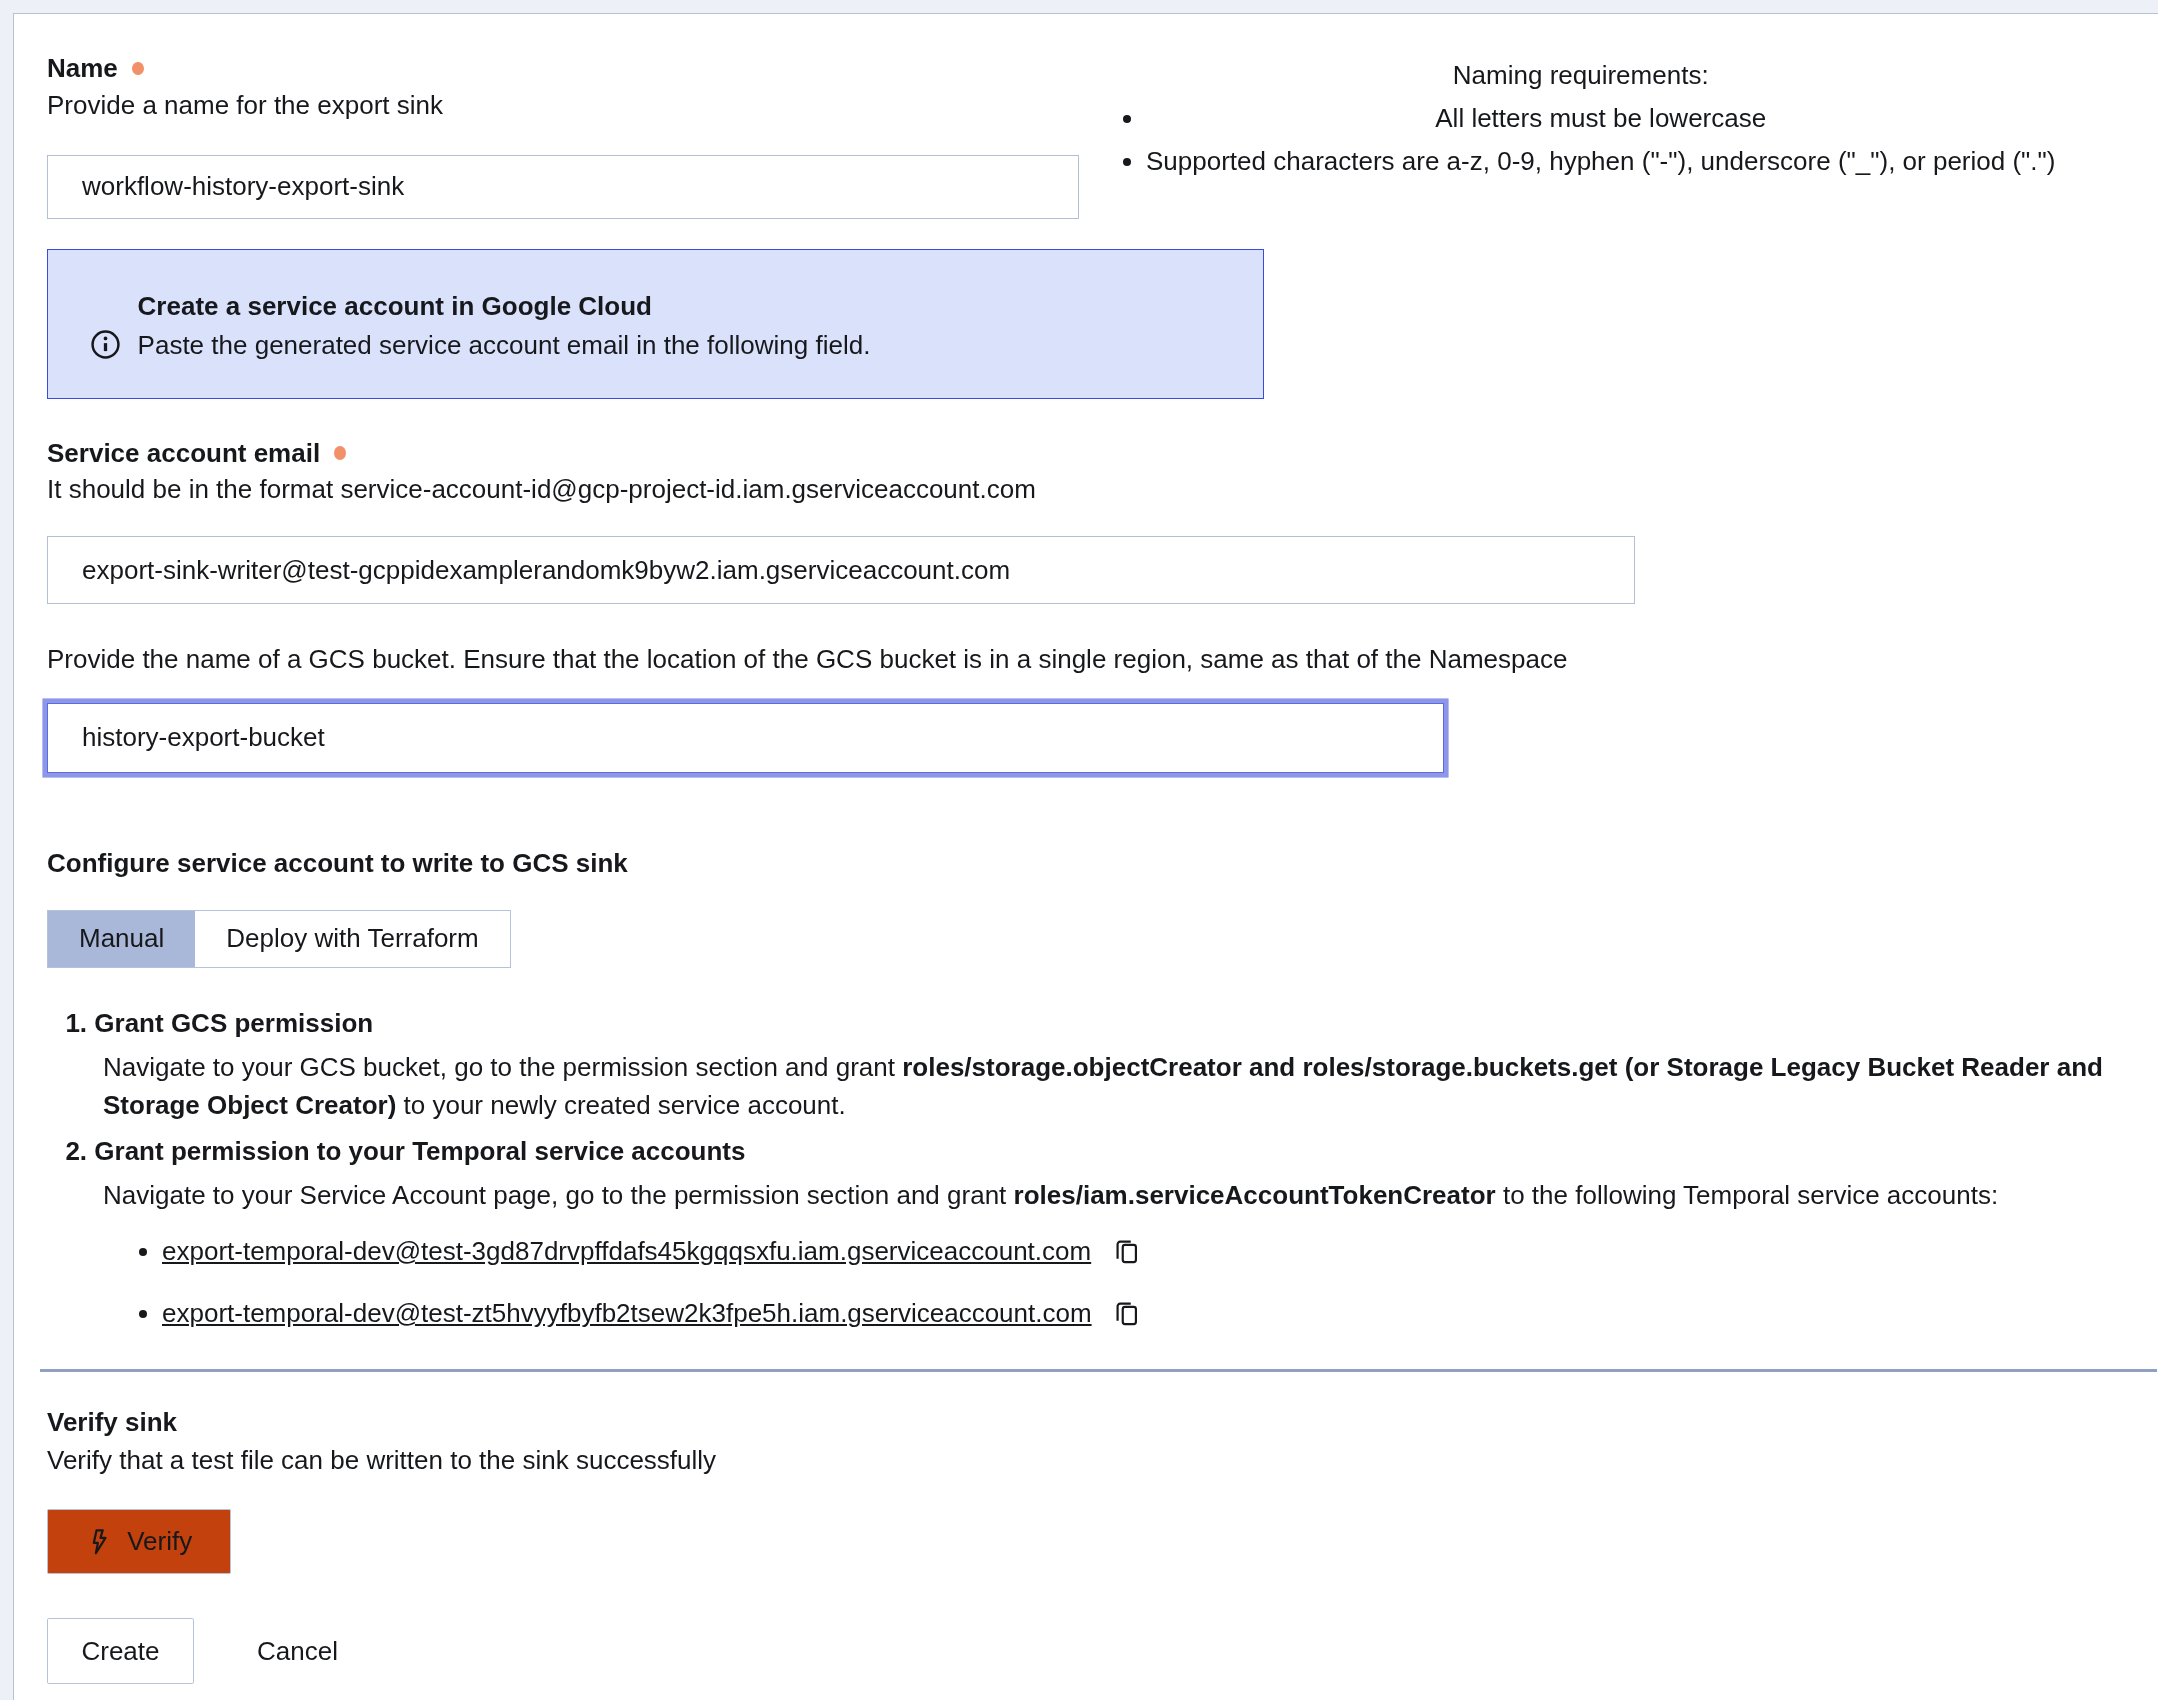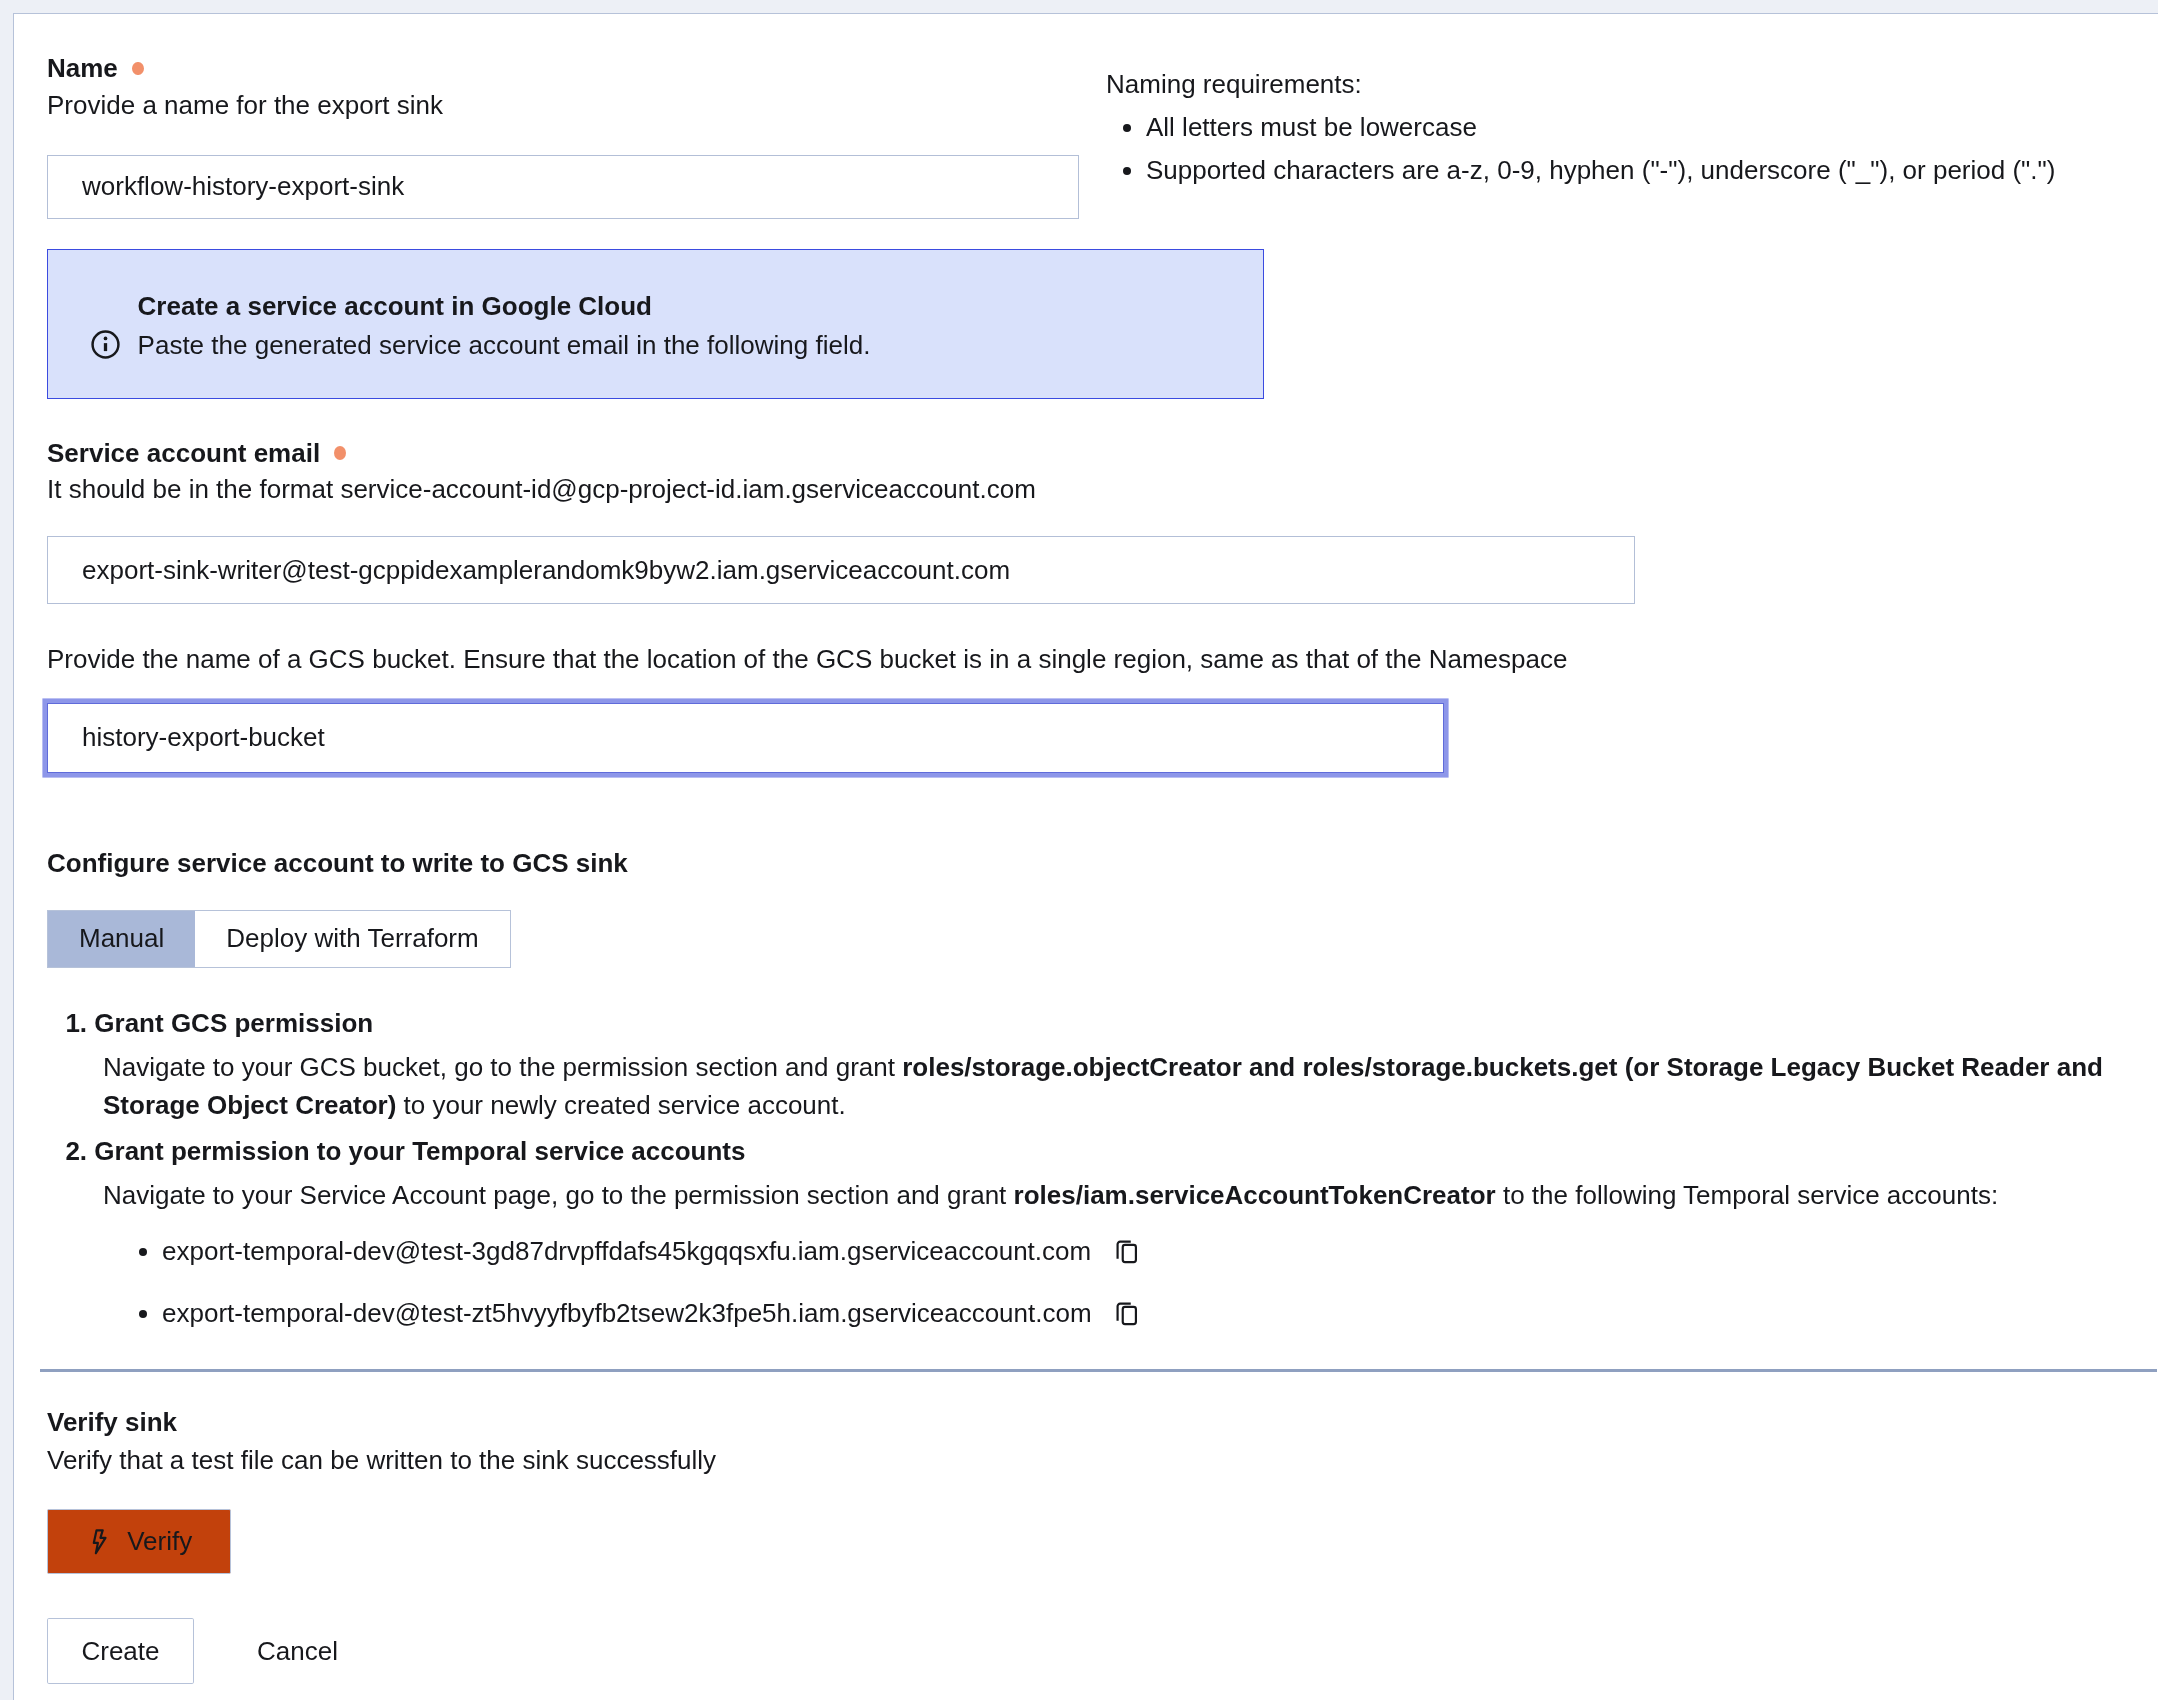--- a/index.html
+++ b/index.html
@@ -13,21 +13,21 @@
   }
   .panel {
     position:absolute; left:13px; top:13px; right:-3.7px; bottom:-3.7px;
     background:#ffffff;
     border:1.8px solid #b6c2d9;
   }
   .content { padding:39px 55px 0 33px; }
 
   .toprow { position:relative; }
   .col-left { width:1032px; }
-  .col-right { position:absolute; left:1059px; top:16px; white-space:nowrap; }
+  .col-right { position:absolute; left:1059px; top:7px; white-space:nowrap;text-align:center; }
 
   .field-label { font-weight:700; display:flex; align-items:center; }
   .req-dot {
     display:inline-block; width:12px; height:13.8px; border-radius:50%;
     background:#f2906a; margin-left:13.8px;
   }
   .field-desc { margin-top:5.5px; }
 
   .text-input {
     display:block; width:100%; height:64px;
@@ -74,21 +74,21 @@
   .tab.unselected { background:#ffffff; }
 
   .steps { margin-top:40px; }
   .step-title { font-weight:700; padding-left:18.4px; }
   .step-no { display:inline; }
   .step-body { margin-top:9.2px; margin-left:56px; max-width:2007px; line-height:38px; }
   .step2 { margin-top:12px; }
   b.inline { font-weight:700; }
 
   .sa-list { list-style:none; margin-top:22px; }
-  .sa-list li { margin-top:31px; padding-left:115px; position:relative; display:flex; align-items:center; }
+  .sa-list li { margin-top:31px; padding-left:115px; position:relative; display:flex; align-items:center;text-decoration:underline; }
   .sa-list li::before {
     content:""; position:absolute; left:92px; top:12px;
     width:8.3px; height:8.3px; border-radius:50%; background:#17181c;
   }
   .sa-list li:first-child { margin-top:0; }
   .copy-btn {
     background:none; border:none; cursor:pointer; margin-left:20px;
     width:31px; height:31px; display:inline-flex; align-items:center; justify-content:center;
   }
 

